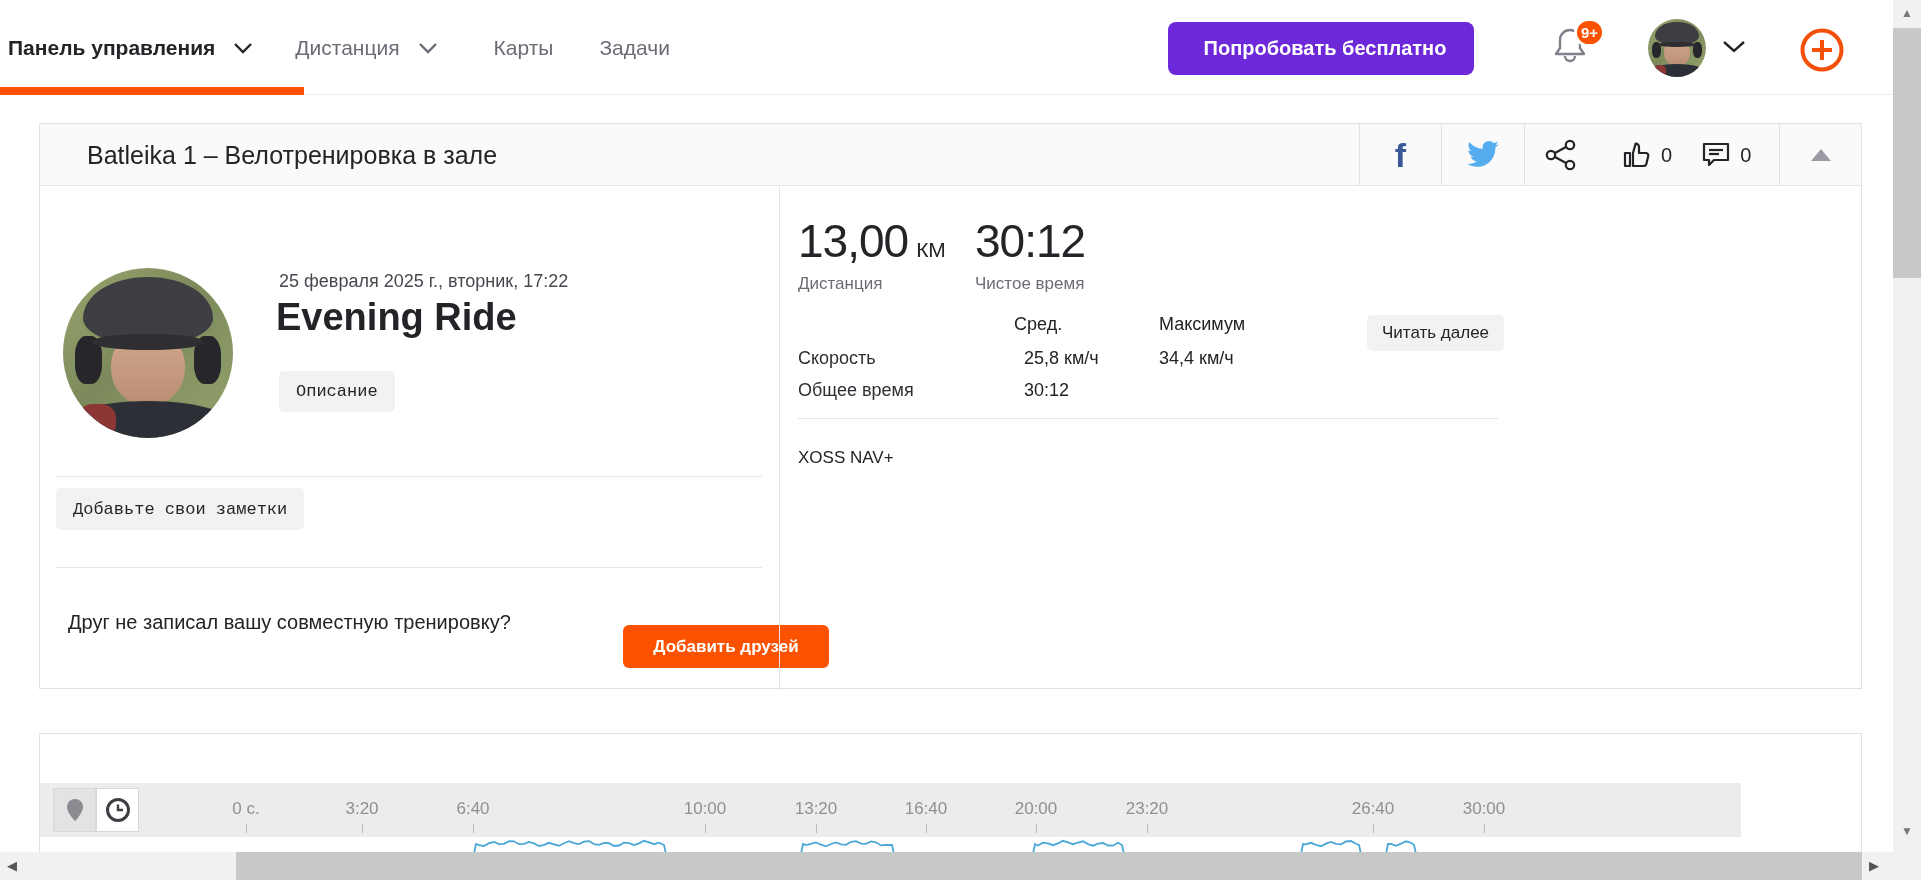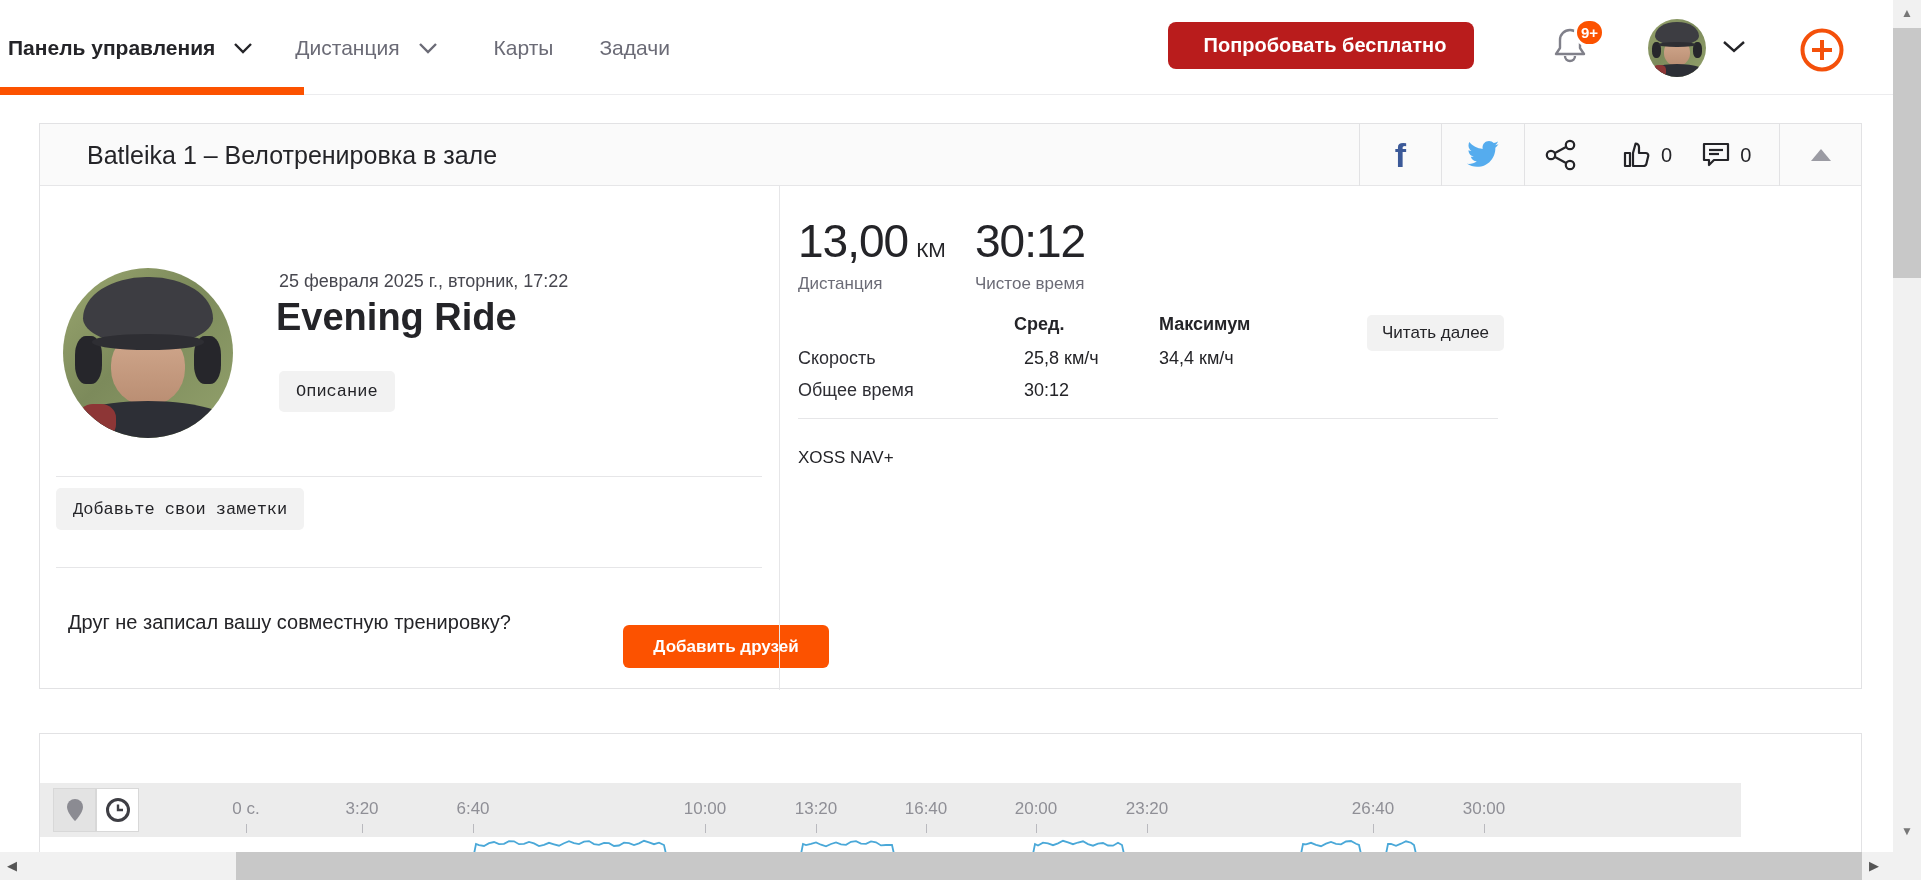--- a/index.html
+++ b/index.html
@@ -9,21 +9,21 @@
 
   
   .nav { position:absolute; left:0; top:0; width:1893px; height:95px; background:#fff;
          border-bottom:1px solid #ececee; }
   .nav-items { position:absolute; left:8px; top:0; height:95px; display:flex; align-items:center; }
   .nav-item { display:flex; align-items:center; font-size:21px; color:#6b6b76; cursor:pointer; }
   .nav-item.active { color:#242428; font-weight:700; }
   .nav-item .chev { margin-left:18px; }
   .ni-1 { margin-left:42px; } .ni-2 { margin-left:56px; } .ni-3 { margin-left:46px; }
   .active-underline { position:absolute; left:0; top:87px; width:304px; height:8px; background:#fc5200; }
-  .trial-btn { position:absolute; left:1168px; top:22px; width:306px; height:47px; background:#b91c1c;
+  .trial-btn { position:absolute; left:1168px; top:22px; width:306px; height:53px; background:#6d28d9;
                border:none; border-radius:8px; color:#fff; font-weight:700; font-size:20px;
                font-family:"Liberation Sans",sans-serif; cursor:pointer;padding-left:8px; }
   .bell-wrap { position:absolute; left:1550px; top:24px; width:52px; height:52px; cursor:pointer; }
   .badge { position:absolute; left:24px; top:-6px; min-width:31px; height:29px; background:#fc5200;
            border:3px solid #fff; border-radius:15px; color:#fff; font-size:15px; font-weight:700;
            display:flex; align-items:center; justify-content:center; }
   .nav-avatar { position:absolute; left:1648px; top:19px; width:58px; height:58px; cursor:pointer; }
   .nav-chev { position:absolute; left:1722px; top:40px; cursor:pointer; }
   .add-btn { position:absolute; left:1799px; top:27px; width:46px; height:46px; cursor:pointer; }
 
@@ -77,21 +77,21 @@
                  font-family:"Liberation Sans",sans-serif; cursor:pointer; }
 
   
   .stats-panel { position:absolute; left:739px; top:62px; width:1084px; height:504px; }
   .stat-block { position:absolute; top:28px; }
   .stat-dist { left:19px; } .stat-time { left:196px; }
   .stat-line { display:flex; align-items:baseline; }
   .stat-value { font-size:46px; font-weight:300; color:#242428; letter-spacing:-1px; }
   .stat-unit { font-size:21px; color:#242428; margin-left:8px; }
   .stat-label { font-size:17px; color:#6b6b76; margin-top:6px; }
-  .tbl-head { position:absolute; top:128px; font-size:18px; font-weight:700; color:#242428; }
+  .tbl-head { position:absolute; top:128px; font-size:18px; font-weight:400; color:#242428; }
   .th-avg { left:235px; } .th-max { left:380px; }
   .tbl-cell { position:absolute; font-size:18px; color:#242428; }
   .r1 { top:162px; } .r2 { top:194px; }
   .c-label { left:19px; color:#2e2e34; } .c-avg { left:245px; } .c-max { left:380px; }
   .read-more { left:588px; top:129px; height:36px; position:absolute; background:#f2f2f2; border:none;
                border-radius:5px; font-size:17px; color:#242428; padding:0 15px;
                font-family:"Liberation Sans",sans-serif; cursor:pointer; }
   .stats-div { position:absolute; left:19px; top:232px; width:700px; height:1px; background:#e6e6e8; }
   .device { position:absolute; left:19px; top:262px; font-size:17px; color:#242428; }
 

